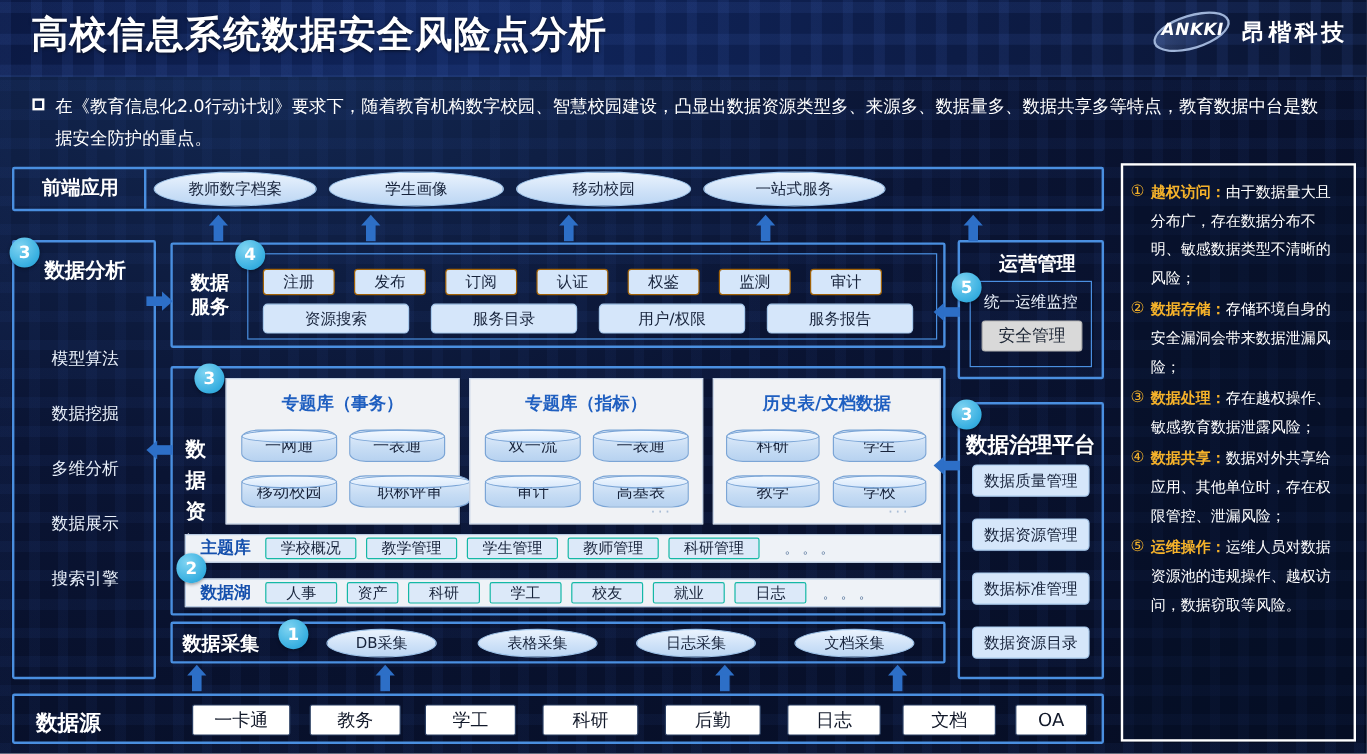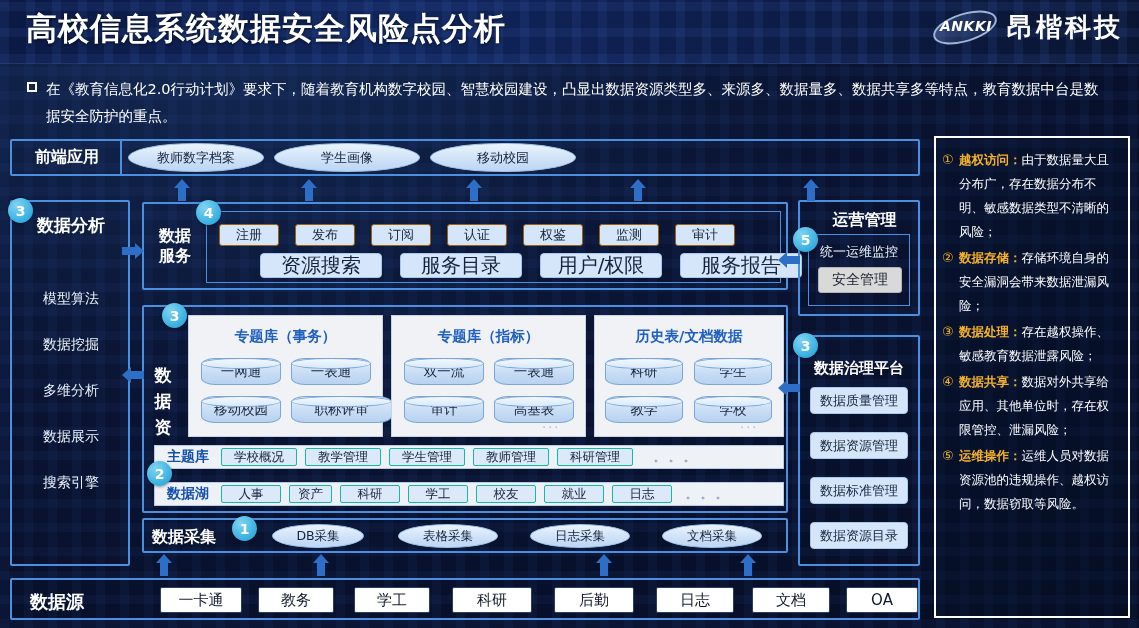--- a/index.html
+++ b/index.html
@@ -43,21 +43,21 @@
     transform: rotate(-17deg);
     background: linear-gradient(130deg, rgba(120,150,210,.35), rgba(15,30,70,.1));
   }
   #logo-mark .lettering {
     position: absolute; left: 3px; top: 7px; width: 62px;
     text-align: center; font-size: 14px; font-weight: bold; font-style: italic;
     letter-spacing: 0.5px; color: #ffffff;
     font-family: "DejaVu Sans", sans-serif;
   }
   #logo-text {
-    font-size: 26px; font-weight: bold; letter-spacing: 3px; color: #fff;
+    font-size: 19px; font-weight: bold; letter-spacing: 3px; color: #fff;
     font-family: "DejaVu Sans", "Liberation Sans", sans-serif;
   }
 
   
   #subtitle {
     position: absolute; left: 46px; top: 76px; width: 1060px;
     font-size: 14.5px; line-height: 27px; color: #ffffff;
     font-family: "DejaVu Sans", "Liberation Sans", sans-serif;
   }
   #subtitle .bullet {
@@ -116,24 +116,23 @@
   .chip {
     position: absolute; height: 22px;
     background: #d5e6fa; border: 1px solid #a16207; border-radius: 3px;
     color: #17233b; font-size: 13px;
     display: flex; align-items: center; justify-content: center;
     font-family: "DejaVu Sans", sans-serif;
   }
   .chip-lg {
     position: absolute; height: 25px;
     background: #d5e6fa; border: 1px solid #a8c9ec; border-radius: 4px;
-    color: #17233b; font-size: 20px;
-    display: flex; align-items: center; justify-content: center;
-    font-family: "DejaVu Sans", sans-serif;
-    margin-left: 41px;
+    color: #17233b; font-size: 13px;
+    display: flex; align-items: center; justify-content: center;
+    font-family: "DejaVu Sans", sans-serif;
   }
 
   #resources { left: 142px; top: 305px; width: 646px; height: 208px; }
   #resources-label { left: 4px; top: 55px; width: 30px; line-height: 26px; font-size: 17px; }
 
   .subpanel {
     position: absolute; top: 8px; height: 122px;
     background: #f0f2f5; border: 1px solid #c7d4e6;
   }
   .subpanel-title {
@@ -202,21 +201,21 @@
     position: absolute; left: 9px; top: 32px; width: 84px; height: 26px;
     background: #d9d9d9; border: 1px solid #b5b5b5; border-radius: 3px;
     color: #1b2433; font-size: 14px;
     display: flex; align-items: center; justify-content: center;
     font-family: "DejaVu Sans", sans-serif;
   }
 
   #gov { left: 798px; top: 335px; width: 122px; height: 231px; }
   #gov-title {
     position: absolute; left: 0; top: 22px; width: 118px; text-align: center;
-    font-size: 15px; font-weight: bold; color: #fff;
+    font-size: 18px; font-weight: bold; color: #fff;
     font-family: "DejaVu Sans", sans-serif;
   }
   .gov-btn {
     position: absolute; left: 10px; width: 98px; height: 27px;
     background: #d5e6fa; border: 1px solid #a8c9ec; border-radius: 4px;
     color: #17233b; font-size: 13px;
     display: flex; align-items: center; justify-content: center;
     font-family: "DejaVu Sans", sans-serif;
   }
 
@@ -317,20 +316,21 @@
   <span class="bullet"></span>
   <span>在《教育信息化2.0行动计划》要求下，随着教育机构数字校园、智慧校园建设，凸显出数据资源类型多、来源多、数据量多、数据共享多等特点，教育数据中台是数据安全防护的重点。</span>
 </div>
 
 <div id="frontend" class="panel">
   <div id="frontend-label">前端应用</div>
   <div id="frontend-divider"></div>
   <div class="oval" style="left:116px;width:136px;">教师数字档案</div>
   <div class="oval" style="left:262px;width:146px;">学生画像</div>
   <div class="oval" style="left:418px;width:146px;">移动校园</div>
+  <div class="oval" style="left:574px;width:152px;">一站式服务</div>
 </div>
 
 <div class="arrow-up" style="left:174px;top:179px;">
     <div class="head"></div>
     <div class="stem"></div>
   </div>
 <div class="arrow-up" style="left:301px;top:179px;">
     <div class="head"></div>
     <div class="stem"></div>
   </div>
@@ -500,21 +500,21 @@
 
 <div id="datasource" class="panel">
   <div id="datasource-label">数据源</div>
   <div class="ds-chip" style="left:148px;width:82px;">一卡通</div>
   <div class="ds-chip" style="left:246px;width:76px;">教务</div>
   <div class="ds-chip" style="left:342px;width:76px;">学工</div>
   <div class="ds-chip" style="left:440px;width:80px;">科研</div>
   <div class="ds-chip" style="left:542px;width:80px;">后勤</div>
   <div class="ds-chip" style="left:644px;width:78px;">日志</div>
   <div class="ds-chip" style="left:740px;width:78px;">文档</div>
-  <div class="ds-chip" style="left:834px;width:72px;">OA</div>
+  <div class="ds-chip" style="left:834px;width:60px;">OA</div>
 </div>
 
 <div id="risks">
   <div class="risk-item">
     <div class="risk-num">①</div>
     <div class="risk-text"><b>越权访问：</b><span>由于数据量大且分布广，存在数据分布不明、敏感数据类型不清晰的风险；</span></div>
   </div>
   <div class="risk-item">
     <div class="risk-num">②</div>
     <div class="risk-text"><b>数据存储：</b><span>存储环境自身的安全漏洞会带来数据泄漏风险；</span></div>

